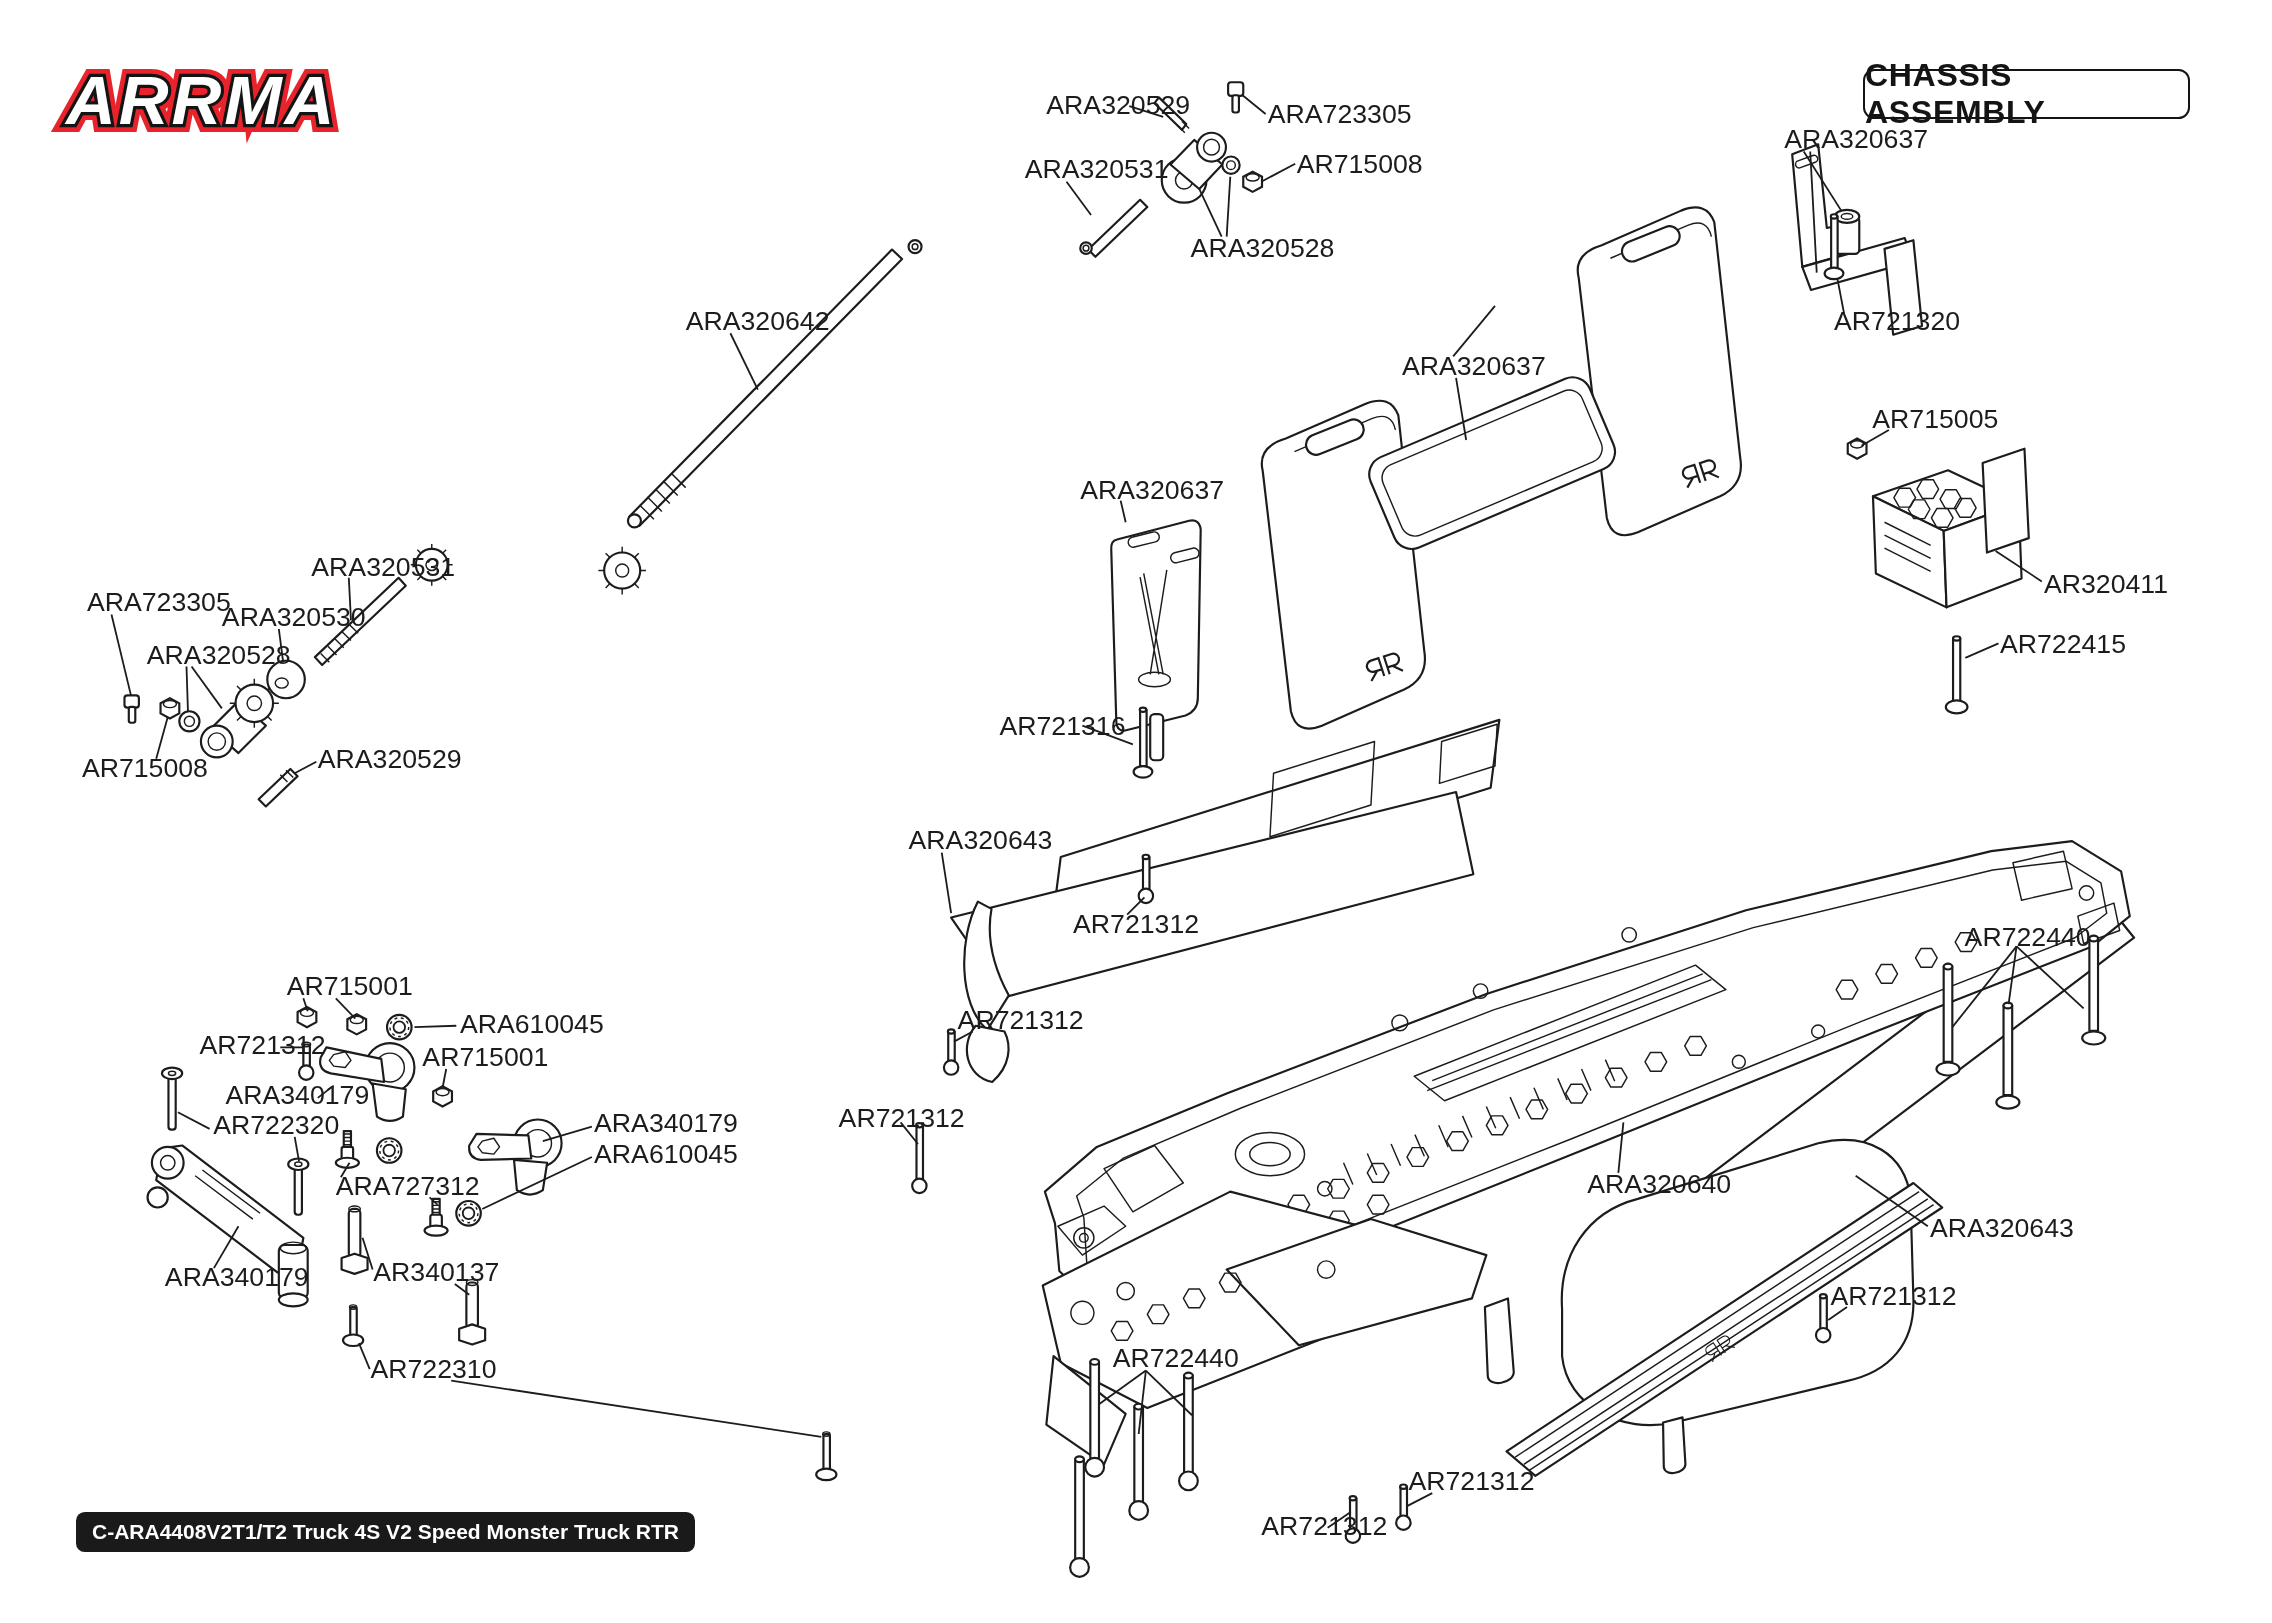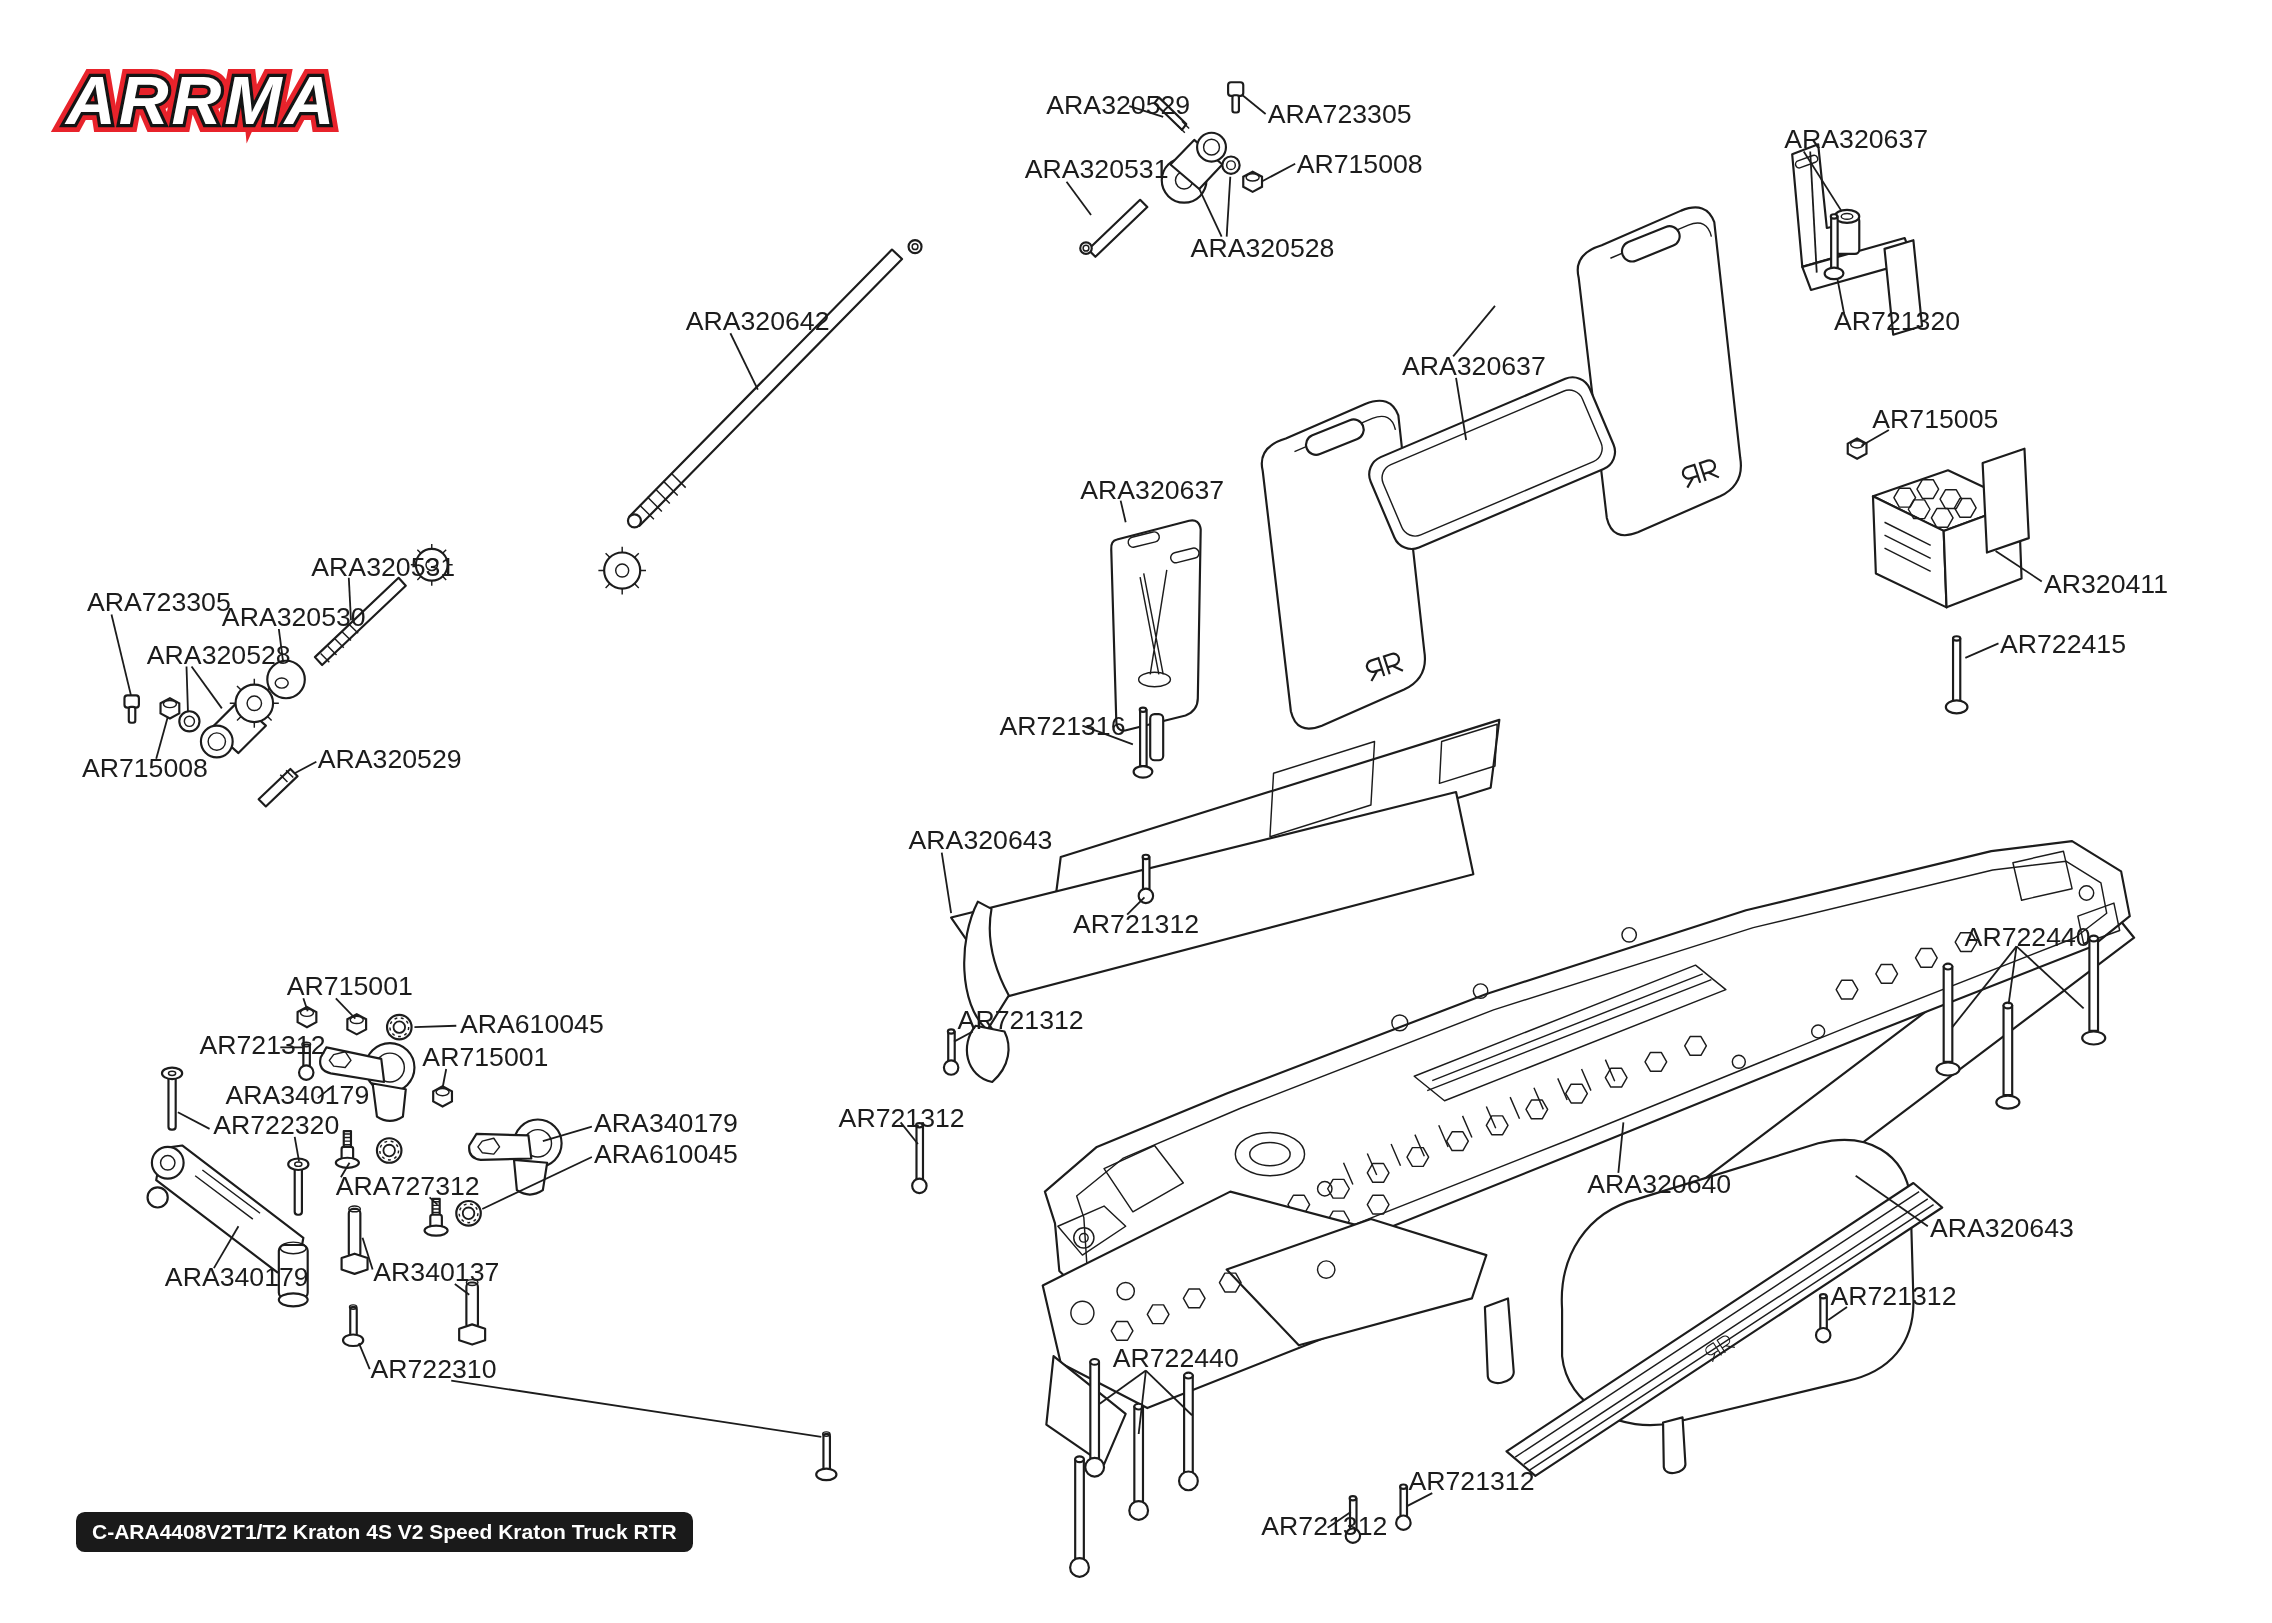--- a/index.html
+++ b/index.html
@@ -548,19 +548,22 @@
         <text x="1952" y="2065" font-size="37" class="lbl">AR721312</text>
       </g>
 </svg>
 
 <div class="logo-wrap">
   <span class="logo-layer logo-back">ARRMA</span>
   <span class="logo-layer logo-mid">ARRMA</span>
   <span class="logo-layer logo-front">ARRMA</span>
 </div>
 
+<div class="title-box">
+  <span>CHASSIS ASSEMBLY</span>
+</div>
 
 <div class="footer-box">
-  <span>C-ARA4408V2T1/T2 Kraton 4S V2 Speed Kraton Truck RTR</span>
+  <span>C-ARA4408V2T1/T2 Truck 4S V2 Speed Monster Truck RTR</span>
 </div>
 
 </div>
 
 
 </body></html>

